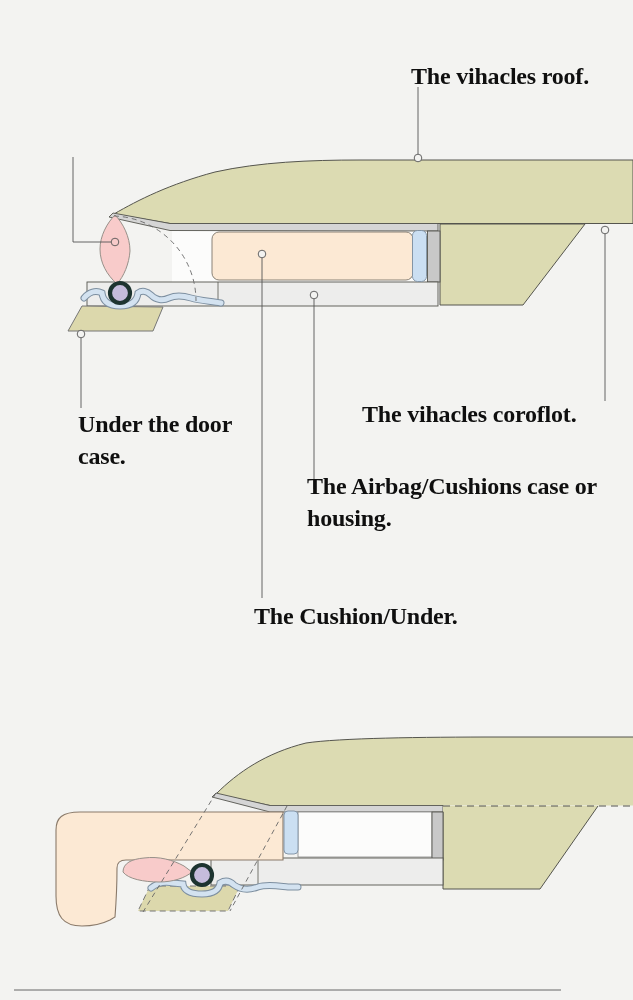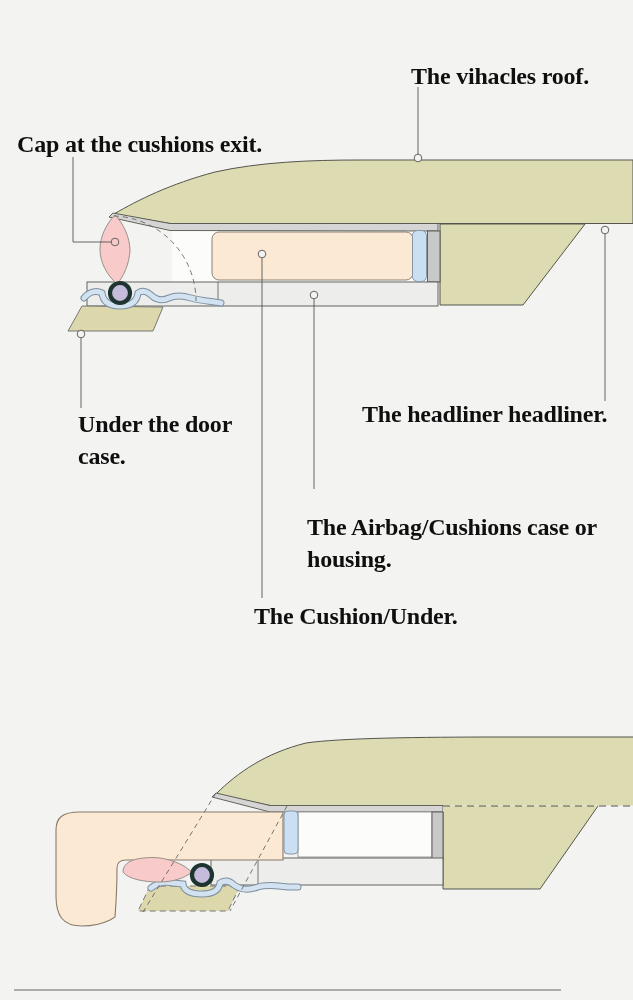--- a/index.html
+++ b/index.html
@@ -120,25 +120,24 @@
       <circle cx="202" cy="875" r="10" style="fill:var(--bolt-core);stroke:var(--bolt-ring)" stroke-width="4.2"></circle>
 
       <path fill="none" d="M443,806 L633,806" style="stroke:var(--outline)" stroke-width="1" stroke-dasharray="7,5"></path>
       <path fill="none" d="M216,793 L143,912" style="stroke:#666" stroke-width="0.9" stroke-dasharray="5,4"></path>
       <path fill="none" d="M287,806 L230,911" style="stroke:#666" stroke-width="0.9" stroke-dasharray="5,4"></path>
     </g>
 
     <path d="M14,990 L561,990" style="stroke:#666" stroke-width="1" fill="none"></path>
   </svg>
 
-  <div class="lbl nowrap" style="left:17px;top:128px">Cap at the cushions exit.</div>
 
   <div class="lbl nowrap" style="left:411px;top:60px">The vihacles roof.</div>
 
   <div class="lbl" style="left:78px;top:408px;width:178px">Under the door case.</div>
 
-  <div class="lbl nowrap" style="left:362px;top:398px">The headliner headliner.</div>
+  <div class="lbl nowrap" style="left:362px;top:398px">The vihacles coroflot.</div>
 
-  <div class="lbl" style="left:307px;top:511px;width:292px">The Airbag/Cushions case or housing.</div>
+  <div class="lbl" style="left:307px;top:470px;width:292px">The Airbag/Cushions case or housing.</div>
 
   <div class="lbl nowrap" style="left:254px;top:600px">The Cushion/Under.</div>
 
 </div>
 
 </body></html>

